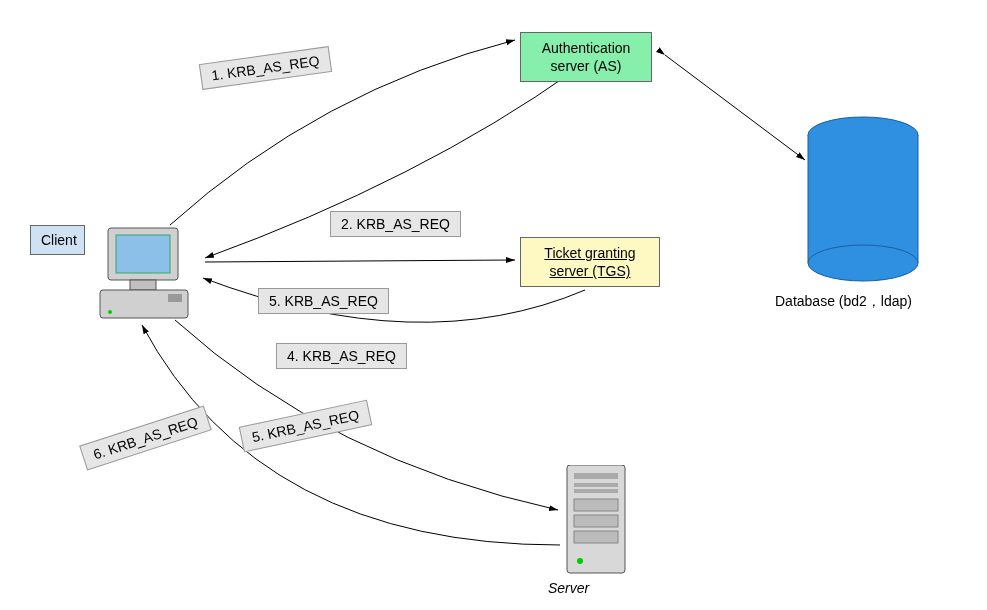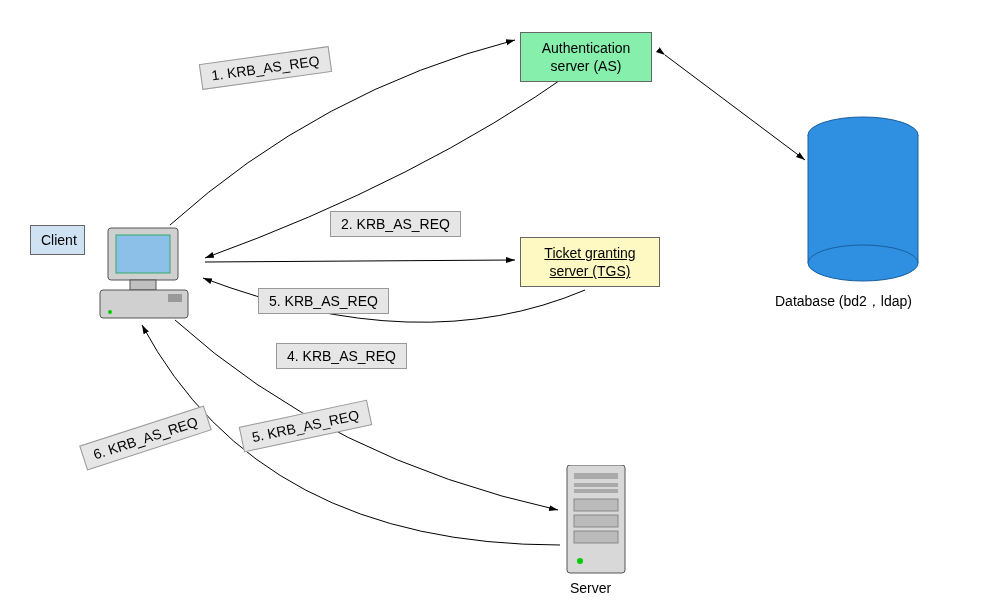--- a/index.html
+++ b/index.html
@@ -8,21 +8,21 @@
     .client-label { background: #cfe2f3; left: 15px; top: 225px; width: 55px; margin-left: 15px; }
     .as-box { background: #86efac; left: 520px; top: 32px; width: 132px; line-height: 1.3; }
     .tgs-box { background: #fef9c3; left: 520px; top: 237px; width: 140px; line-height: 1.3; text-decoration: underline; }
     .msg { position: absolute; background: #e6e6e6; border: 1px solid #999; padding: 4px 10px; white-space: nowrap; }
     .m1 { left: 200px; top: 55px; transform: rotate(-8deg); }
     .m2 { left: 330px; top: 211px; }
     .m3 { left: 258px; top: 288px; }
     .m4 { left: 276px; top: 343px; text-align: right; }
     .m5 { left: 240px; top: 413px; transform: rotate(-12deg); }
     .m6 { left: 80px; top: 425px; transform: rotate(-18deg); }
-    .server-label { position: absolute; left: 570px; top: 580px; }
+    .server-label { position: absolute; left: 548px; top: 580px; font-style: italic; }
     .db-label { position: absolute; left: 775px; top: 293px; white-space: nowrap; }
     svg.overlay { position: absolute; left: 0; top: 0; width: 987px; height: 610px; pointer-events: none; }
     .computer { position: absolute; left: 90px; top: 220px; }
     .server-icon { position: absolute; left: 562px; top: 465px; }
     .cylinder { position: absolute; left: 803px; top: 115px; }
   </style>
 </head>
 <body>
 
 <svg class="overlay">

